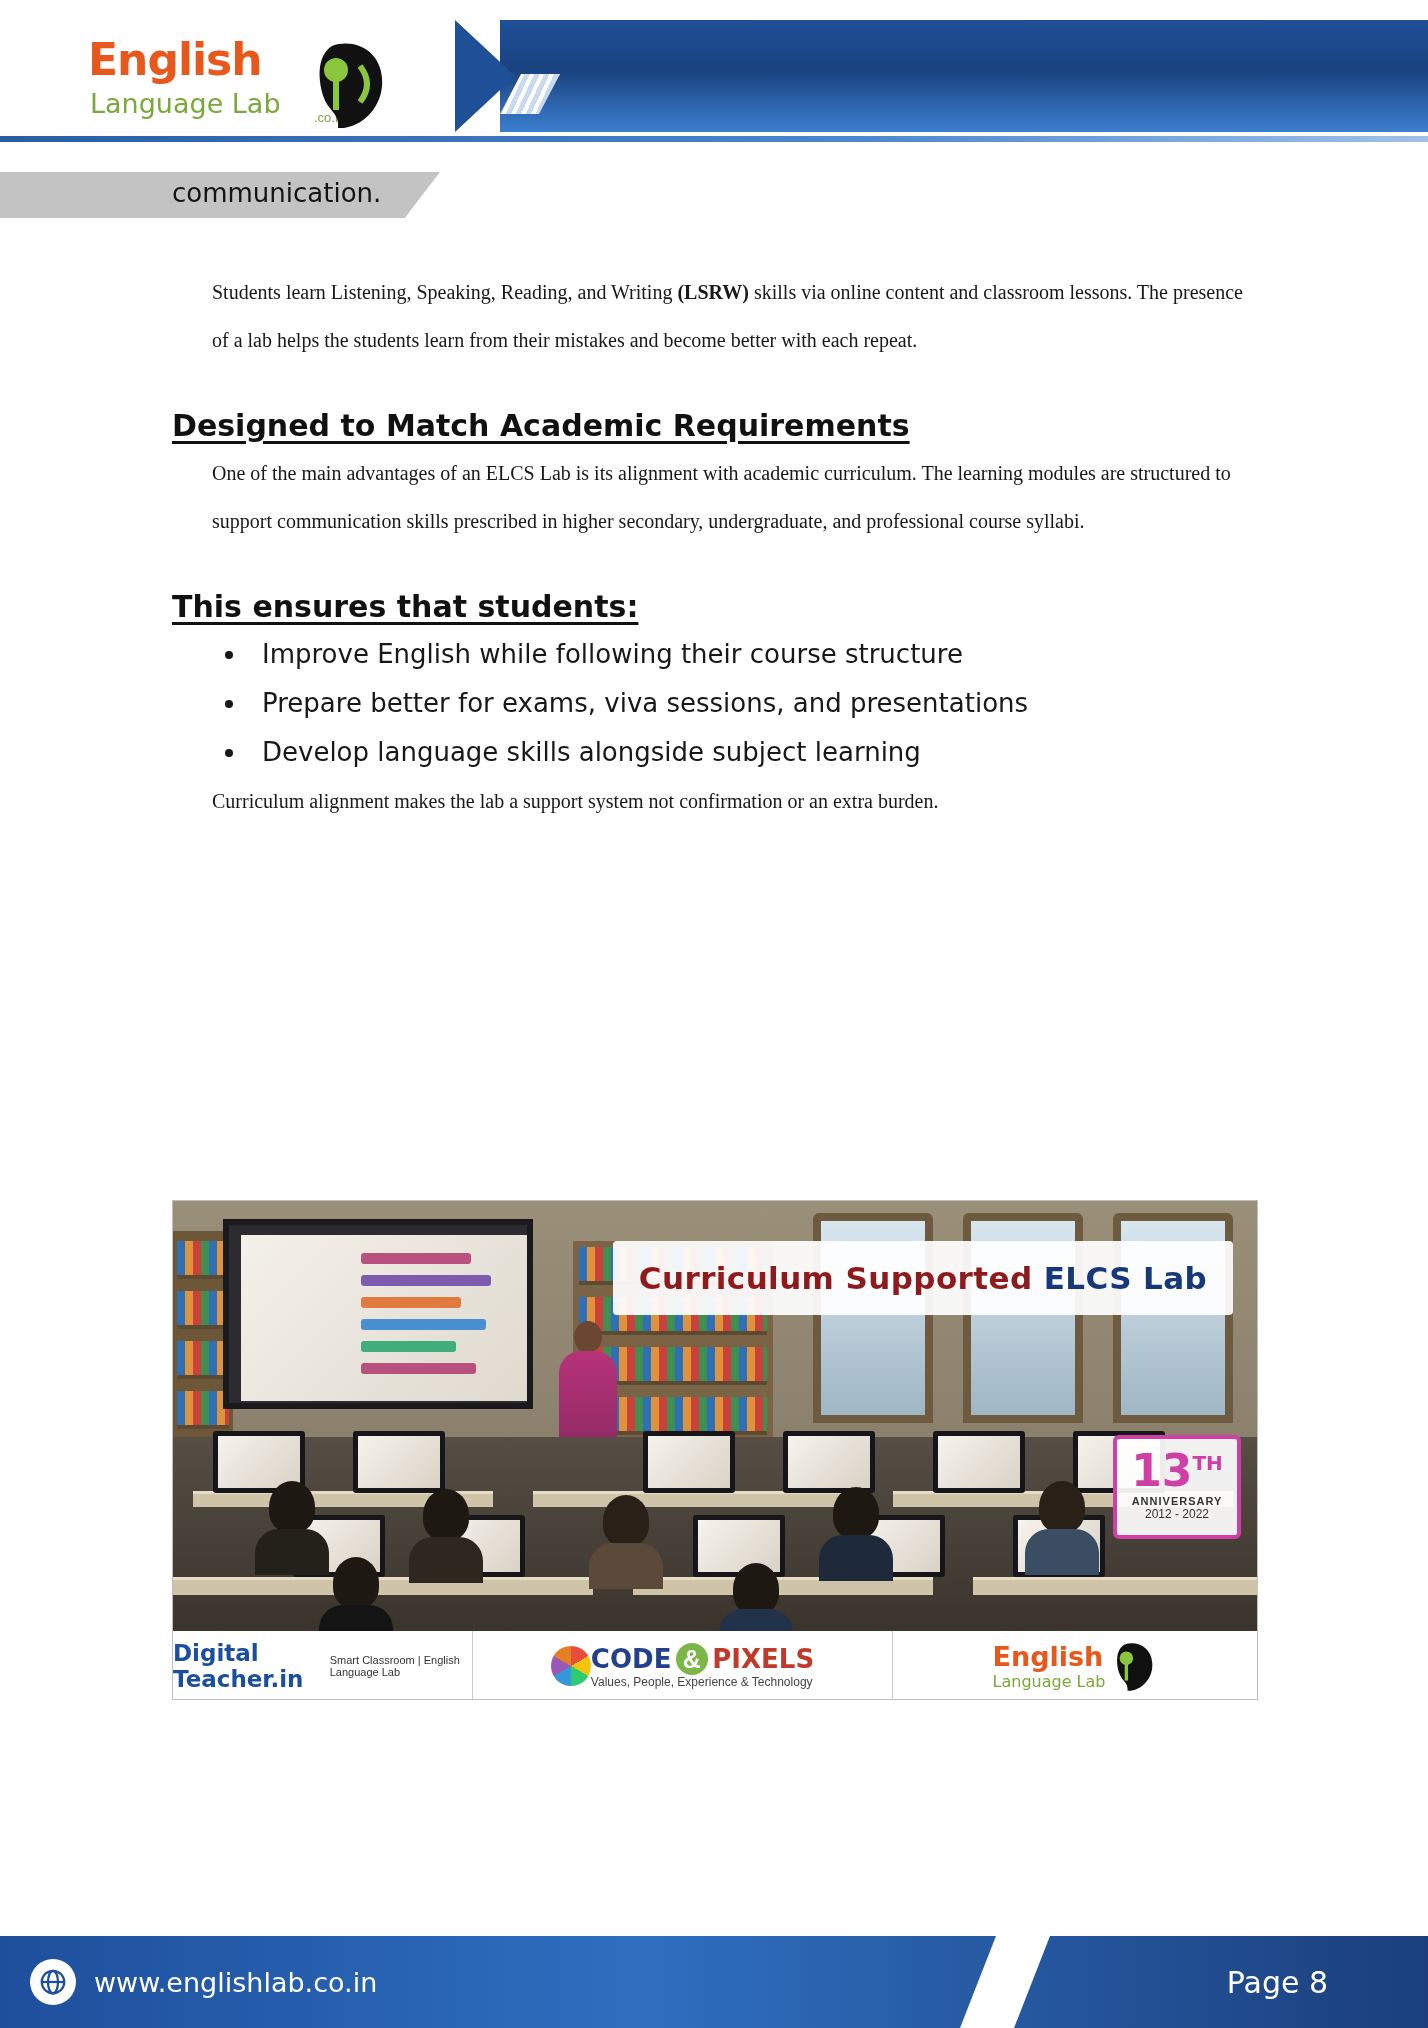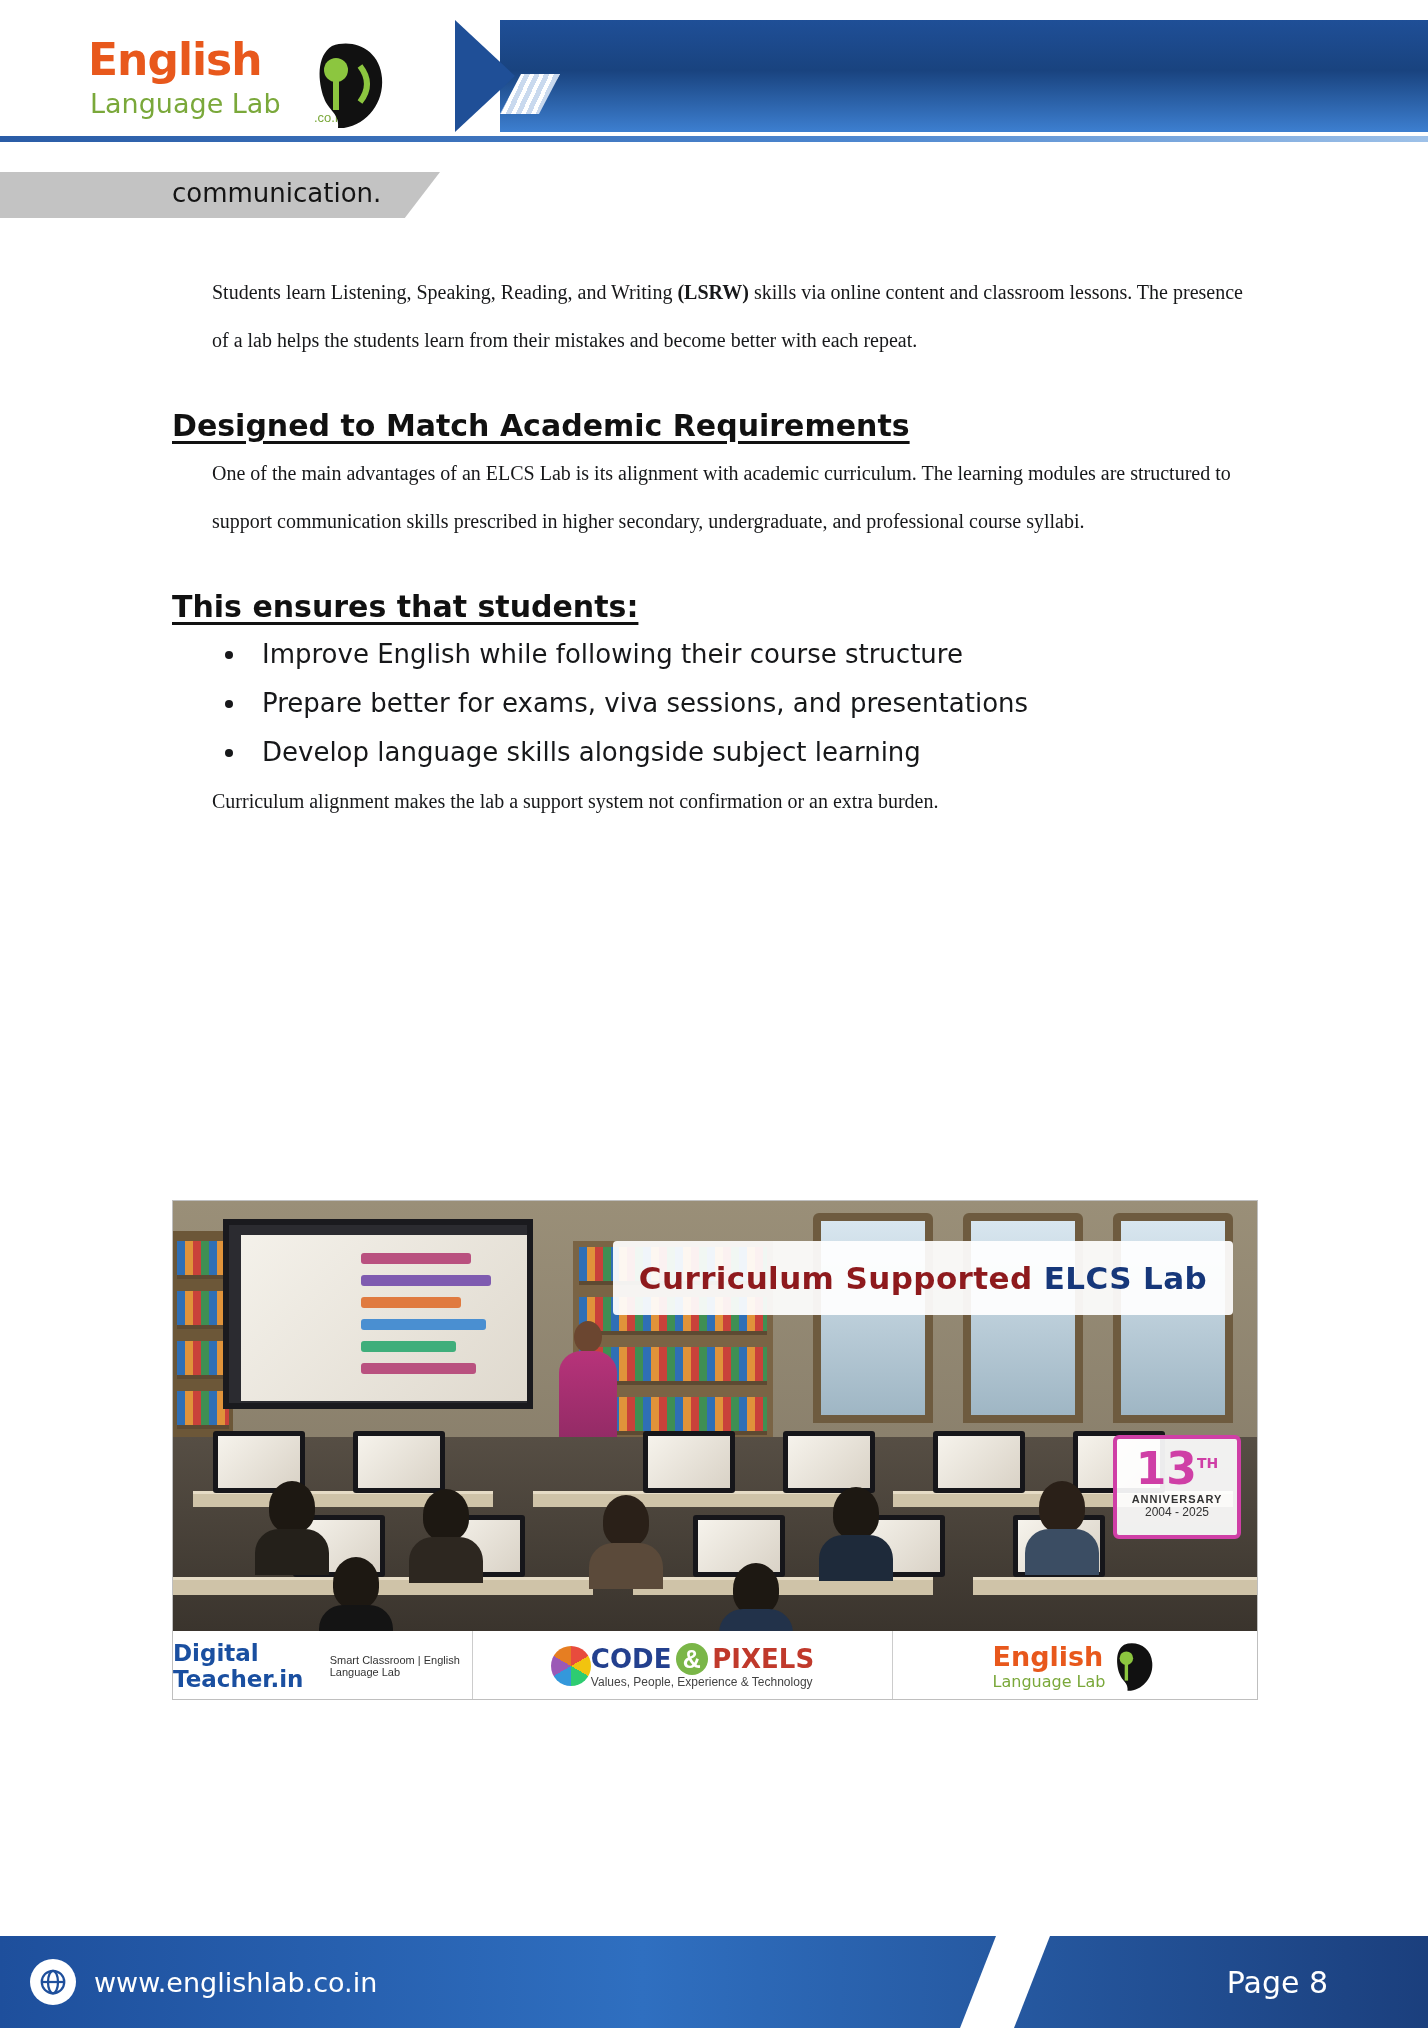--- a/index.html
+++ b/index.html
@@ -295,21 +295,21 @@
     width: 128px; height: 104px;
     border: 4px solid #cf3fa6;
     border-radius: 6px;
     background: rgba(255,255,255,0.92);
     text-align: center;
   }
   .anniv .num {
     font-size: 44px; font-weight: bold; color: #cf3fa6;
     line-height: 48px; font-family: "DejaVu Sans", sans-serif;
   }
-  .anniv .num sup { font-size: 14px; }
+  .anniv .num sup { font-size: 20px; }
   .anniv .lbl { font-size: 11px; font-weight: bold; color: #333; letter-spacing: 1px; }
   .anniv .yrs { font-size: 12px; color: #333; }
 
   .figcaption-bar {
     position: absolute;
     top: 430px; left: 0;
     width: 1086px; height: 70px;
     background: #ffffff;
     display: flex;
     align-items: center;
@@ -514,21 +514,21 @@
         <div class="torso" style="top:172px;left:546px;background:#22324a;"></div>
       </div>
 
       <div class="caption-badge">
         <span class="caption-text"><span>Curriculum Supported </span><span class="blue">ELCS Lab</span></span>
       </div>
 
       <div class="anniv">
         <div class="num"><span>13</span><sup>TH</sup></div>
         <div class="lbl">ANNIVERSARY</div>
-        <div class="yrs">2004 - 2025</div>
+        <div class="yrs">2012 - 2022</div>
       </div>
     </div>
 
     <div class="figcaption-bar">
       <div class="fc-item fc1">
         <div>
           <span class="dt-title">Digital Teacher</span><span class="dt-title in">.in</span>
         </div>
         <div class="dt-sub">Smart Classroom | English Language Lab</div>
       </div>

